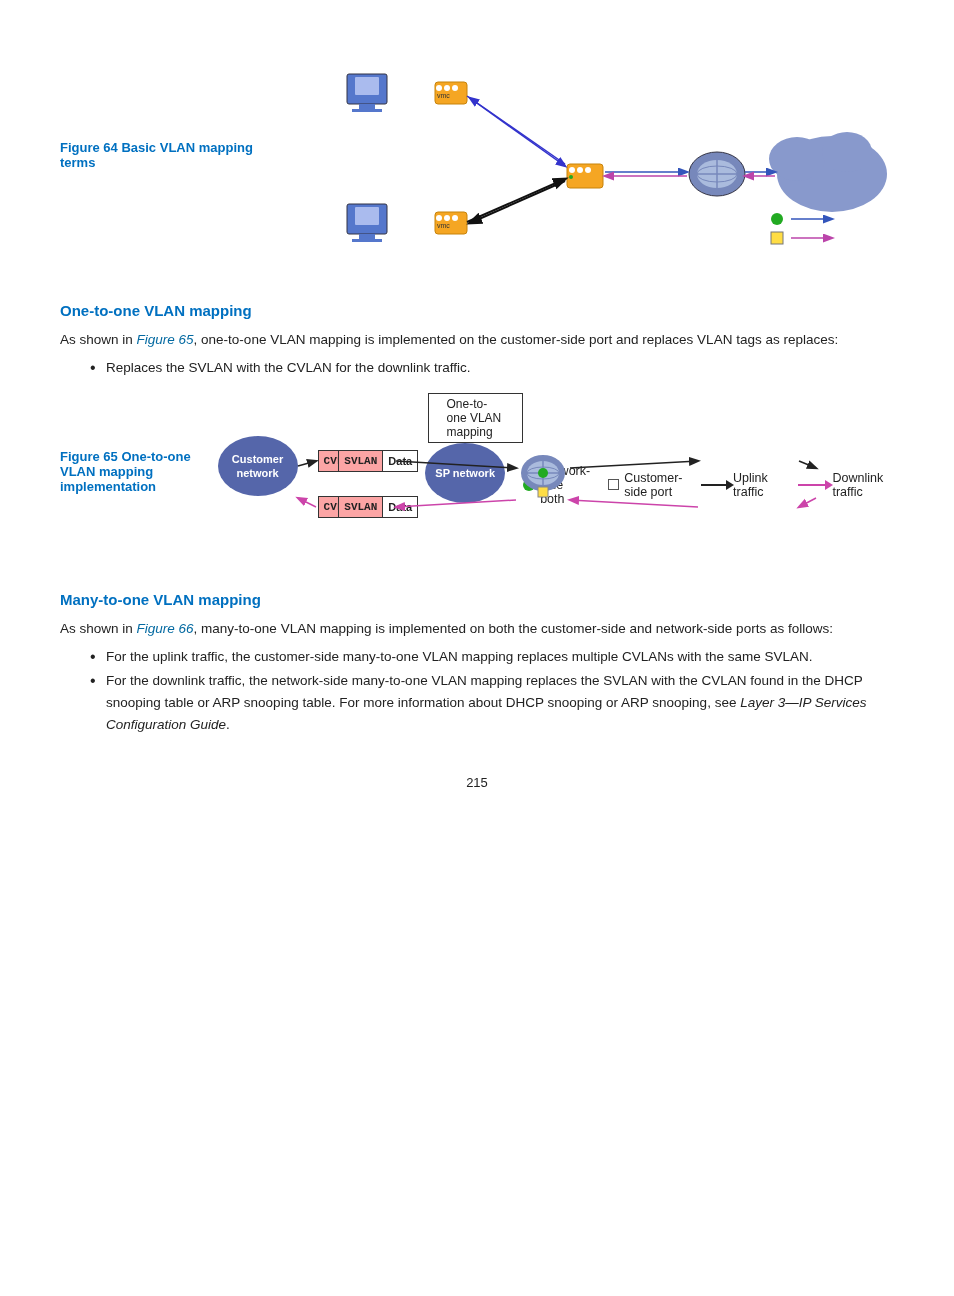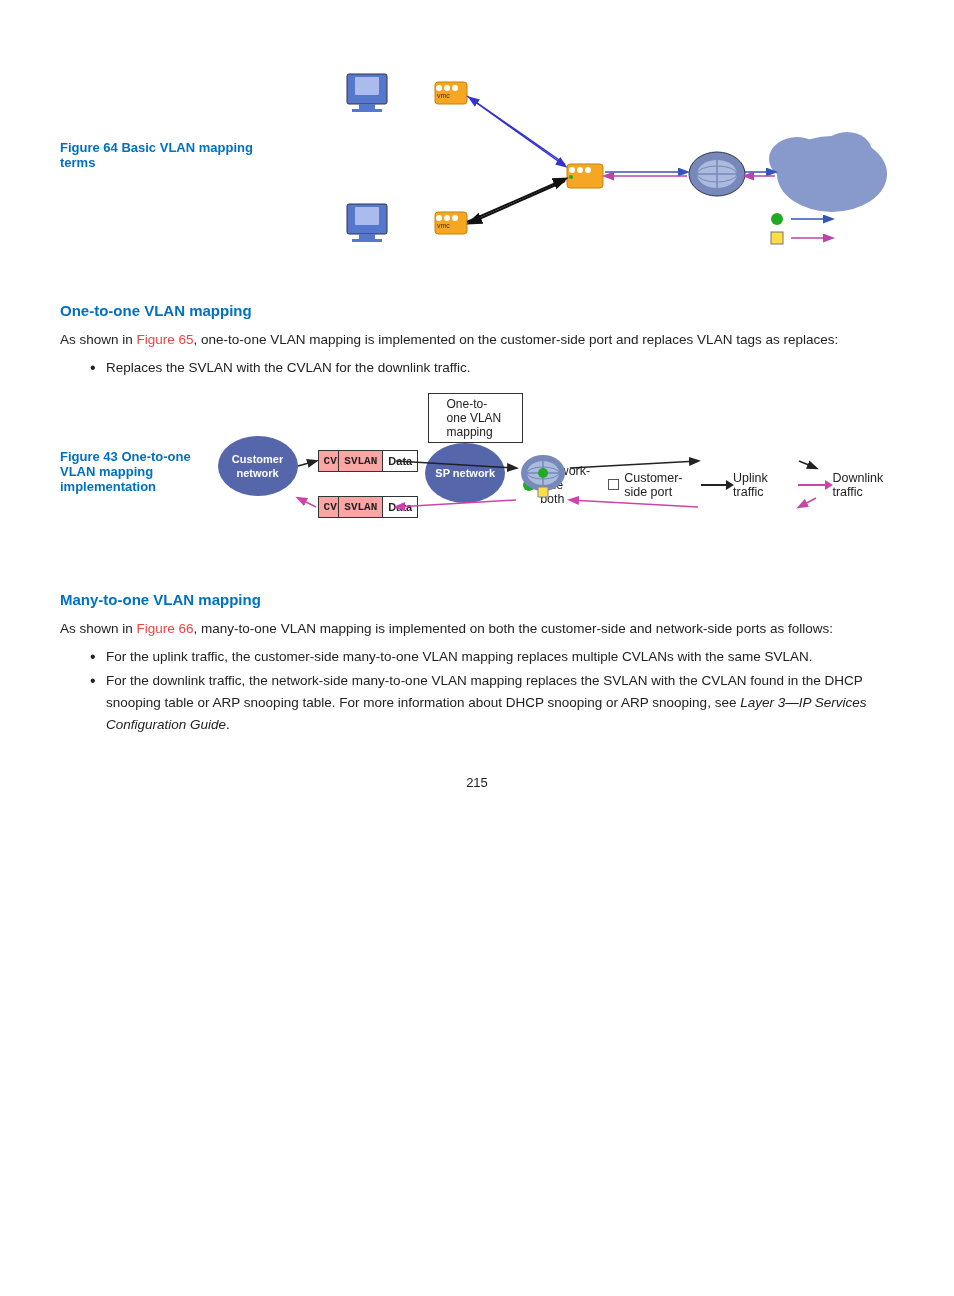--- a/index.html
+++ b/index.html
@@ -25,22 +25,23 @@
       margin-top: 28px;
       margin-bottom: 10px;
     }
     .body-text {
       font-size: 13.5px;
       line-height: 1.6;
       margin-bottom: 6px;
       text-align: justify;
     }
     .link-text {
-      color: #ef4444;
+      color: #0369a1;
       text-decoration: none;
+      font-style: italic;
     }
     .bullet-list {
       margin: 6px 0 6px 30px;
       list-style: none;
     }
     .bullet-list li {
       font-size: 13.5px;
       line-height: 1.6;
       margin-bottom: 3px;
       position: relative;
@@ -233,21 +234,21 @@
   <div class="section-heading">One-to-one VLAN mapping</div>
   <p class="body-text">
     <span>As shown in </span><a class="link-text">Figure 65</a><span>, one-to-one VLAN mapping is implemented on the customer-side port and replaces VLAN tags as replaces:</span>
   </p>
   <ul class="bullet-list">
     <li>Replaces the SVLAN with the CVLAN for the downlink traffic.</li>
   </ul>
 </div>
 
 <div class="figure-container" style="margin-top: 10px;">
-  <div class="figure-title">Figure 43 One-to-one VLAN mapping implementation</div>
+  <div class="figure-title">Figure 65 One-to-one VLAN mapping implementation</div>
   <div style="position: relative; width: 700px; height: 175px;">
 
     <div style="position:absolute; left:220px; top:5px; border:1.5px solid #333; padding:3px 18px; font-size:12px; background:#fff;">One-to-one VLAN mapping</div>
 
     <div style="position:absolute; left:10px; top:48px; width:80px; height:60px; background:#5566aa; border-radius:50%; display:flex; align-items:center; justify-content:center; color:#fff; font-size:11px; font-weight:bold; text-align:center; line-height:1.3;">Customer<br>network</div>
 
     <div style="position:absolute; right:18px; top:55px; width:80px; height:60px; background:#5566aa; border-radius:50%; display:flex; align-items:center; justify-content:center; color:#fff; font-size:11px; font-weight:bold; text-align:center;">SP network</div>
 
     <div style="position:absolute; left:310px; top:60px; width:50px; height:50px;">
       <svg width="50" height="50">

